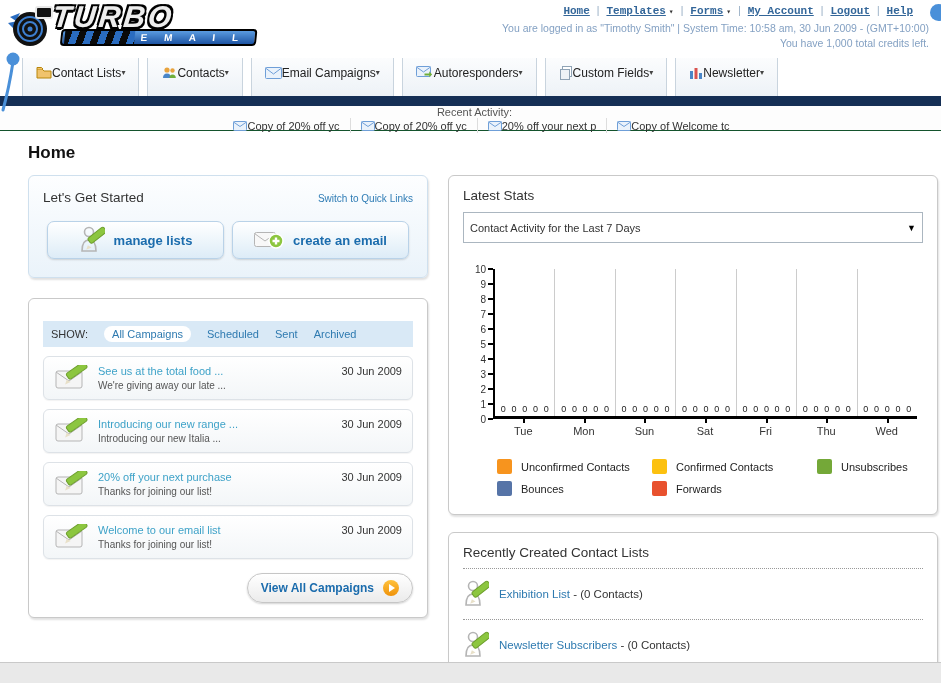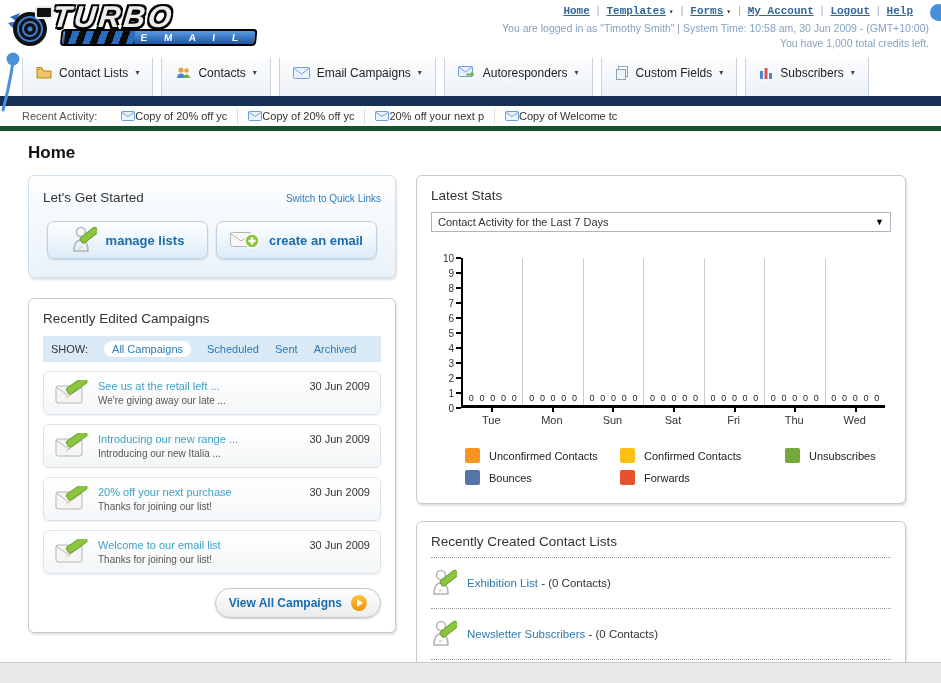--- a/index.html
+++ b/index.html
@@ -36,39 +36,39 @@
   .header-nav { position: absolute; right: 28px; top: 5px; font-size: 11px; color: #999; white-space: nowrap; font-family: Liberation Mono, monospace; }
   .nav-link { color: #336699; text-decoration: underline; font-weight: bold; cursor: pointer; }
   .nav-sep { color: #9ab0c6; margin: 0 5px; }
   .nav-caret { color: #333; font-size: 8px; margin-left: 3px; }
   .header-status { position: absolute; right: 12px; top: 21px; text-align: right; font-size: 10.5px; color: #84a1c3; line-height: 1.45; }
   .help-bubble { position: absolute; top: 4px; right: -6px; width: 17px; height: 17px; border-radius: 50%; background: #4a90d9; }
 
   
   .tabbar { display: flex; gap: 8px; align-items: flex-end; padding: 0 0 0 22px; background: #fff; height: 38px; }
   .tab {
-    display: flex; align-items: center; gap: 7px; height: 48px;
+    display: flex; align-items: center; gap: 0; height: 48px;
     padding: 0 13px; font-size: 12px; color: #222; cursor: pointer;
     background: linear-gradient(#ffffff, #edf2f7);
     border: 1px solid #c9d4de; border-bottom: none; border-radius: 4px 4px 0 0;
   }
   .tab-caret { font-size: 8px; color: #444; }
   .navy-bar { height: 10px; background: #152f55; }
 
   
-  .recentbar { display: flex; align-items: center; height: 25px; padding-left: 22px; background: #fdfdfd; border-bottom: 5px solid #14532d; font-size: 11px; color: #555; }
+  .recentbar { display: flex; align-items: center; height: 25px; padding-left: 22px; background: #fdfdfd; border-bottom: 1px solid #14532d; font-size: 11px; color: #555; flex-direction: column; }
   .recent-label { margin-right: 14px; }
   .recent-item { display: flex; align-items: center; padding: 0 10px; color: #333; cursor: pointer; border-left: 1px solid #ddd; height: 15px; }
   .recent-item:first-of-type { border-left: none; }
 
   
   .main { padding: 8px 28px 0 28px; }
   .page-title { font-size: 17px; font-weight: bold; color: #111; margin: 4px 0 12px 0; }
   .cols { display: flex; gap: 20px; align-items: flex-start; }
-  .col-left { width: 368px; flex: none; }
+  .col-left { width: 400px; flex: none; }
   .col-right { width: 490px; flex: none; }
 
   .panel {
     border: 1px solid #c9c9c9; border-radius: 6px; background: #fff;
     box-shadow: 1px 2px 2px rgba(0,0,0,0.12); padding: 12px 14px;
   }
   .panel-title { font-size: 13.5px; color: #333; }
 
   
   .panel-getstarted { border: 1px solid #cfe0ee; background: linear-gradient(#fdfeff, #eaf3fa); padding: 14px; }
@@ -103,21 +103,21 @@
     display: inline-flex; align-items: center; gap: 9px; cursor: pointer;
     background: linear-gradient(#ffffff, #ebebeb); border: 1px solid #c6c6c6; border-radius: 15px;
     padding: 6px 13px; color: #1b6cad; font-weight: bold; font-size: 12px;
     box-shadow: 0 1px 2px rgba(0,0,0,0.18);
   }
   .arrow-circle { width: 16px; height: 16px; border-radius: 50%; background: linear-gradient(#ffc23d, #ef9209); display: inline-flex; align-items: center; justify-content: center; }
   .arrow-circle i { display: block; width: 0; height: 0; border-left: 6px solid #fff; border-top: 4px solid transparent; border-bottom: 4px solid transparent; margin-left: 2px; }
 
   
   .select-box {
-    margin-top: 9px; border: 1px solid #abb6c0; background: #fff; height: 20px;
+    margin-top: 9px; border: 1px solid #abb6c0; background: #fff; height: 31px;
     display: flex; align-items: center; justify-content: space-between;
     padding: 0 6px; font-size: 11px; color: #333; cursor: pointer;
   }
   .select-caret { font-size: 9px; color: #000; }
   .chart-wrap { margin: 26px 6px 0 4px; }
   .chart-row { display: flex; }
   .y-axis { width: 26px; flex: none; display: flex; flex-direction: column; justify-content: space-between; height: 150px; }
   .y-tick { display: flex; align-items: center; justify-content: flex-end; gap: 2px; height: 0; font-size: 10px; color: #333; }
   .y-tick b { display: block; width: 5px; height: 2px; background: #000; font-weight: normal; }
   .plot { flex: 1; height: 150px; border-left: 2px solid #000; border-bottom: 3px solid #000; display: flex; }
@@ -229,21 +229,21 @@
         <span class="tab-caret">▾</span>
       </div>
       <div class="tab">
         <span class="icon">
           <svg width="14" height="13">
             <rect x="1" y="5" width="3" height="8" fill="#4a86c8"></rect>
             <rect x="5.5" y="2" width="3" height="11" fill="#d9534f"></rect>
             <rect x="10" y="7" width="3" height="6" fill="#4a86c8"></rect>
           </svg>
         </span>
-        <span>Subscribers</span>
+        <span>Newsletter</span>
         <span class="tab-caret">▾</span>
       </div>
     </div>
   <div class="navy-bar"></div>
 
   <div class="recentbar">
     <span class="recent-label">Recent Activity:</span>
     <span id="recent-items" style="display:flex;align-items:center;">
         <span class="recent-item">
           <span class="icon">
@@ -316,42 +316,41 @@
                     <circle cx="22" cy="11" r="7" fill="#8cc63f" stroke="#fff" stroke-width="1.5"></circle>
                     <path d="M22 7.5 L22 14.5 M18.5 11 L25.5 11" stroke="#fff" stroke-width="2.4"></path>
                   </svg>
                 </span>
                 <span>create an email</span>
               </div>
             </div>
         </div>
 
         <div class="panel panel-campaigns">
-          <div class="panel-title">Recently Edited Campaigns</div>
           <div class="filterbar">
             <span class="show-label">SHOW:</span>
             <span id="filter-links" style="display:flex;gap:16px;align-items:center;">
                 <span class="filter-link active">All Campaigns</span>
                 <span class="filter-link">Scheduled</span>
                 <span class="filter-link">Sent</span>
                 <span class="filter-link">Archived</span>
               </span>
           </div>
           <div id="camp-list">
               <div class="camp-card">
                 <span class="icon">
                   <svg width="34" height="26">
                     <rect x="2" y="6" width="26" height="17" rx="2" fill="#f5f5f5" stroke="#b5b5b5"></rect>
                     <path d="M2 7 L15 16 L28 7" fill="none" stroke="#b5b5b5"></path>
                     <rect x="12" y="2" width="22" height="7" rx="2" fill="#8cc63f" stroke="#6d9e2c" transform="rotate(-35 23 6)"></rect>
                     <path d="M10 18 L14 15 L16 19 Z" fill="#e8e0c8" transform="rotate(-35 13 17)"></path>
                   </svg>
                 </span>
                 <div class="camp-body">
-                  <div class="camp-title">See us at the retail left ...</div>
+                  <div class="camp-title">See us at the total food ...</div>
                   <div class="camp-sub">We're giving away our late ...</div>
                 </div>
                 <span class="camp-date">30 Jun 2009</span>
               </div>
               <div class="camp-card">
                 <span class="icon">
                   <svg width="34" height="26">
                     <rect x="2" y="6" width="26" height="17" rx="2" fill="#f5f5f5" stroke="#b5b5b5"></rect>
                     <path d="M2 7 L15 16 L28 7" fill="none" stroke="#b5b5b5"></path>
                     <rect x="12" y="2" width="22" height="7" rx="2" fill="#8cc63f" stroke="#6d9e2c" transform="rotate(-35 23 6)"></rect>

